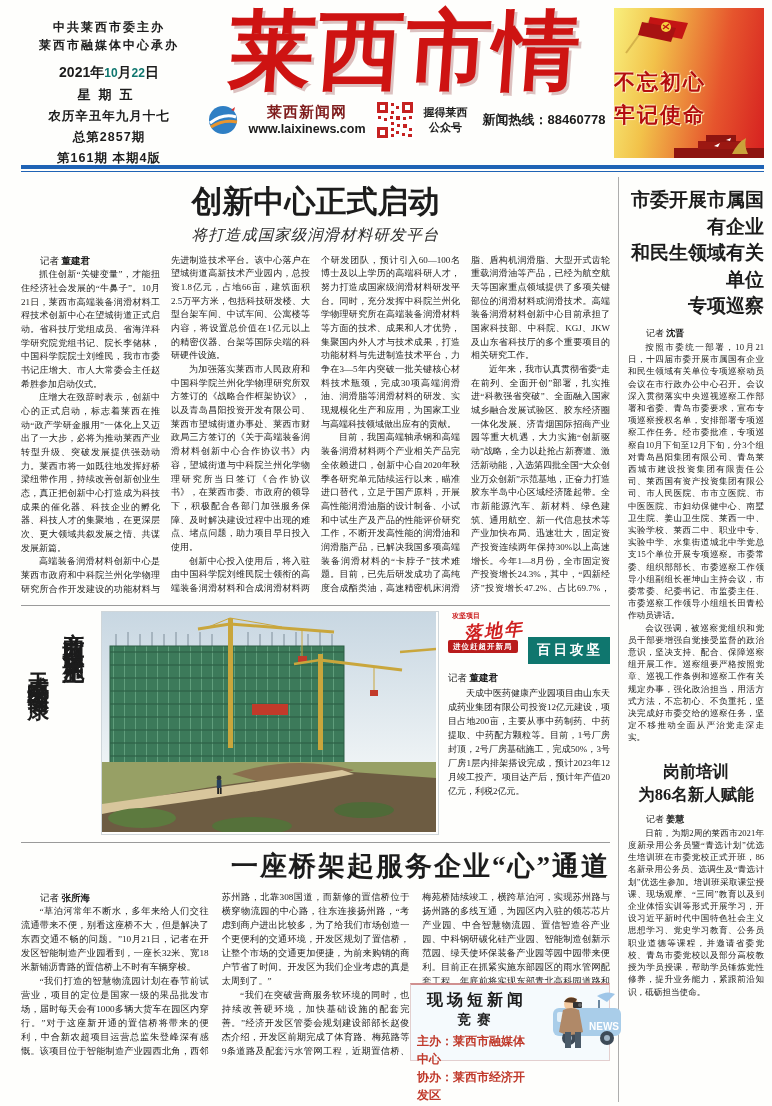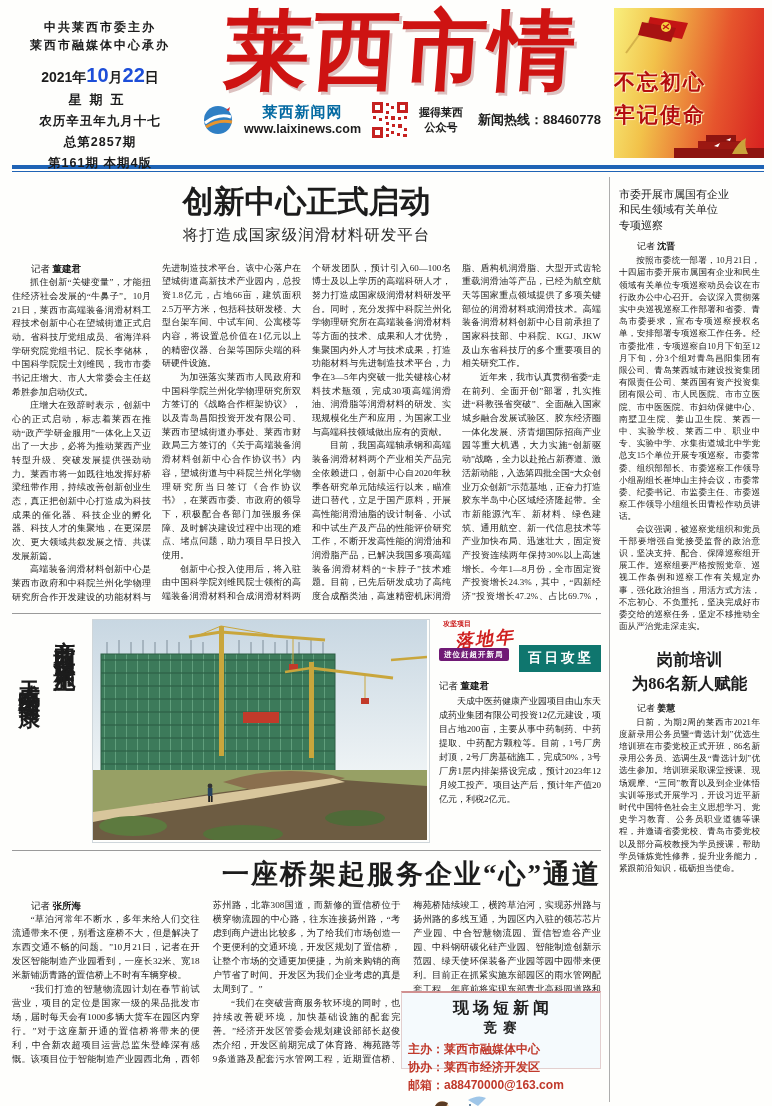--- a/index.html
+++ b/index.html
@@ -1,34 +1,34 @@
 <!DOCTYPE html>
 <html><head>
 <meta charset="utf-8">
 <style>
   html,body{margin:0;padding:0;background:#e8e8e8;}
   .page{width:772px;height:1106px;background:#fefefc;margin:0 auto;position:relative;
-        box-sizing:border-box;padding:8px 8px 0 12px;overflow:hidden;
+        box-sizing:border-box;padding:8px 8px 0 21px;overflow:hidden;
         font-family:"Liberation Serif","DejaVu Serif",serif;color:#1c1c1c;}
   
   .masthead{display:flex;height:152px;}
   .mh-left{width:176px;text-align:center;font-family:"Liberation Sans","DejaVu Sans",sans-serif;
            padding-top:10px;flex-shrink:0;}
   .org{font-weight:bold;font-size:12px;letter-spacing:2px;line-height:1.5;}
   .date-line{font-weight:bold;font-size:14px;margin-top:10px;}
-  .date-line .num{color:#1d4ed8;font-size:20px;}
+  .date-line .num{color:#0f766e;font-size:12px;}
   .weekday{font-weight:bold;font-size:13px;letter-spacing:8px;margin-top:4px;}
   .lunar{font-weight:bold;font-size:12.5px;margin-top:4px;letter-spacing:1px;}
   .issue{font-weight:bold;font-size:12.5px;margin-top:4px;letter-spacing:1px;}
   .mh-center{flex:1;text-align:center;min-width:0;}
   .title-cn{font-size:86px;line-height:1.02;font-weight:900;color:#ce1312;
             letter-spacing:2px;transform:skewX(-4deg);
             text-shadow:3px 3px 0 rgba(120,10,10,.25);white-space:nowrap;}
   .mh-bottom{display:flex;align-items:center;justify-content:center;gap:9px;margin-top:4px;}
-  .site-name{color:#0369a1;font-weight:900;font-size:15px;letter-spacing:1px;
+  .site-name{color:#7f1d1d;font-weight:900;font-size:15px;letter-spacing:1px;
              font-family:"Liberation Sans","DejaVu Sans",sans-serif;}
   .site-url{font-weight:900;font-size:12.5px;font-family:"Liberation Sans","DejaVu Sans",sans-serif;}
   .qr-caption{font-weight:900;font-size:11px;line-height:1.35;text-align:center;
               font-family:"Liberation Sans","DejaVu Sans",sans-serif;}
   .hotline{font-weight:900;font-size:13px;margin-left:6px;white-space:nowrap;
            font-family:"Liberation Sans","DejaVu Sans",sans-serif;}
   .mh-right{width:150px;height:150px;flex-shrink:0;position:relative;overflow:hidden;
             background:linear-gradient(100deg,#f8ef7d 0%,#f2c24a 28%,#e6552d 68%,#d62020 100%);}
   .slogan-text{margin-top:58px;text-align:left;font-size:21px;font-weight:900;color:#b40e0e;
                line-height:1.55;letter-spacing:2px;
@@ -36,59 +36,59 @@
   
   .blue-rule{margin-top:5px;border-top:4px solid #1f63b5;border-bottom:1px solid #1f63b5;height:2px;}
   .hr{border-top:1px solid #9a9a9a;margin:5px 0;}
   
   .content{display:flex;margin-top:5px;height:925px;}
   .left-col{width:597px;padding-right:8px;box-sizing:border-box;}
   .right-col{width:151px;border-left:1px solid #adadad;padding-left:9px;box-sizing:border-box;
              overflow:hidden;}
   
   .main-headline{font-size:31px;font-weight:900;text-align:center;line-height:1.25;margin:6px 0 3px;}
-  .subtitle{text-align:center;font-size:15.5px;color:#2a2a2a;margin:2px 0 16px;letter-spacing:1px;}
+  .subtitle{text-align:center;font-size:15.5px;color:#2a2a2a;margin:2px 0 8px;letter-spacing:1px;font-style:italic;}
   .body4{column-count:4;column-gap:11px;font-size:9px;line-height:1.52;text-align:justify;
          height:346px;overflow:hidden;}
   p{margin:0;text-indent:2em;}
   .byline{text-indent:2em;margin:0;font-size:9.5px;}
   .byline b{font-size:9.5px;}
   
   .photo-section{display:flex;height:226px;}
   .v-title{writing-mode:vertical-lr;width:80px;flex-shrink:0;font-weight:900;font-size:22px;
            letter-spacing:4px;line-height:1.6;padding-top:4px;}
   .v-title .l1{margin-top:40px;}
   .photo-frame{width:336px;height:222px;flex-shrink:0;border:1px solid #cfd6da;}
   .caption-block{flex:1;padding-left:9px;font-size:9px;line-height:1.55;text-align:justify;
                  overflow:hidden;}
   .badge{position:relative;height:56px;width:172px;margin-bottom:4px;
          font-family:"Liberation Sans","DejaVu Sans",sans-serif;}
   .badge-small{position:absolute;top:0;left:4px;font-size:7px;color:#c22;font-weight:bold;}
   .badge-script{position:absolute;top:7px;left:16px;font-size:18px;font-weight:900;color:#cf2020;
                 font-style:italic;transform:rotate(-5deg);letter-spacing:2px;}
-  .badge-banner{position:absolute;top:29px;left:0;background:#701a75;color:#fff;font-size:7.5px;
+  .badge-banner{position:absolute;top:29px;left:0;background:#b91c1c;color:#fff;font-size:7.5px;
                 font-weight:bold;padding:1px 5px;border-radius:2px;letter-spacing:1px;}
   .badge-tag{position:absolute;top:26px;left:80px;background:#0f766e;color:#fff;font-size:13.5px;
              font-weight:900;padding:3px 9px;letter-spacing:3px;}
   .cap-byline{text-indent:0;margin:1px 0 2px;font-size:9.5px;}
   
   .bridge{position:relative;margin-top:2px;}
   .bridge-headline{font-size:27px;font-weight:900;text-align:right;margin:3px 0 7px;letter-spacing:2px;}
   .body3{column-count:3;column-gap:13px;font-size:9.2px;line-height:1.52;text-align:justify;
          height:170px;overflow:hidden;}
   .contest-box{position:absolute;right:0;bottom:0;width:200px;height:78px;background:#f5fafd;
                border:1px solid #e3cfcf;border-top:2px solid #d09090;display:flex;
-               box-sizing:border-box;padding:5px 2px 2px 6px;flex-direction:column;}
+               box-sizing:border-box;padding:5px 2px 2px 6px;}
   .cb-left{flex:1;text-align:center;}
   .cb-title{font-size:16px;font-weight:900;letter-spacing:4px;}
   .cb-sub{font-size:13.5px;font-weight:900;letter-spacing:6px;}
   .cb-lines{margin-top:3px;text-align:left;color:#c0392b;font-size:12px;line-height:1.5;
             font-family:"Liberation Sans","DejaVu Sans",sans-serif;font-weight:bold;}
   
-  .rr-title{font-size:11px;font-weight:400;text-align:left;line-height:1.4;margin:10px 0 7px;}
+  .rr-title{font-size:19px;font-weight:700;text-align:right;line-height:1.4;margin:10px 0 7px;}
   .rr-byline{font-size:9px;text-indent:2em;margin-bottom:1px;}
   .rr-body{font-size:8.6px;line-height:1.42;text-align:justify;}
   .rr-title2{font-size:16.5px;font-weight:900;text-align:center;line-height:1.4;margin:16px 0 7px;}
   svg{display:block;}
 </style>
 </head>
 <body>
 
 <div class="page">
 

